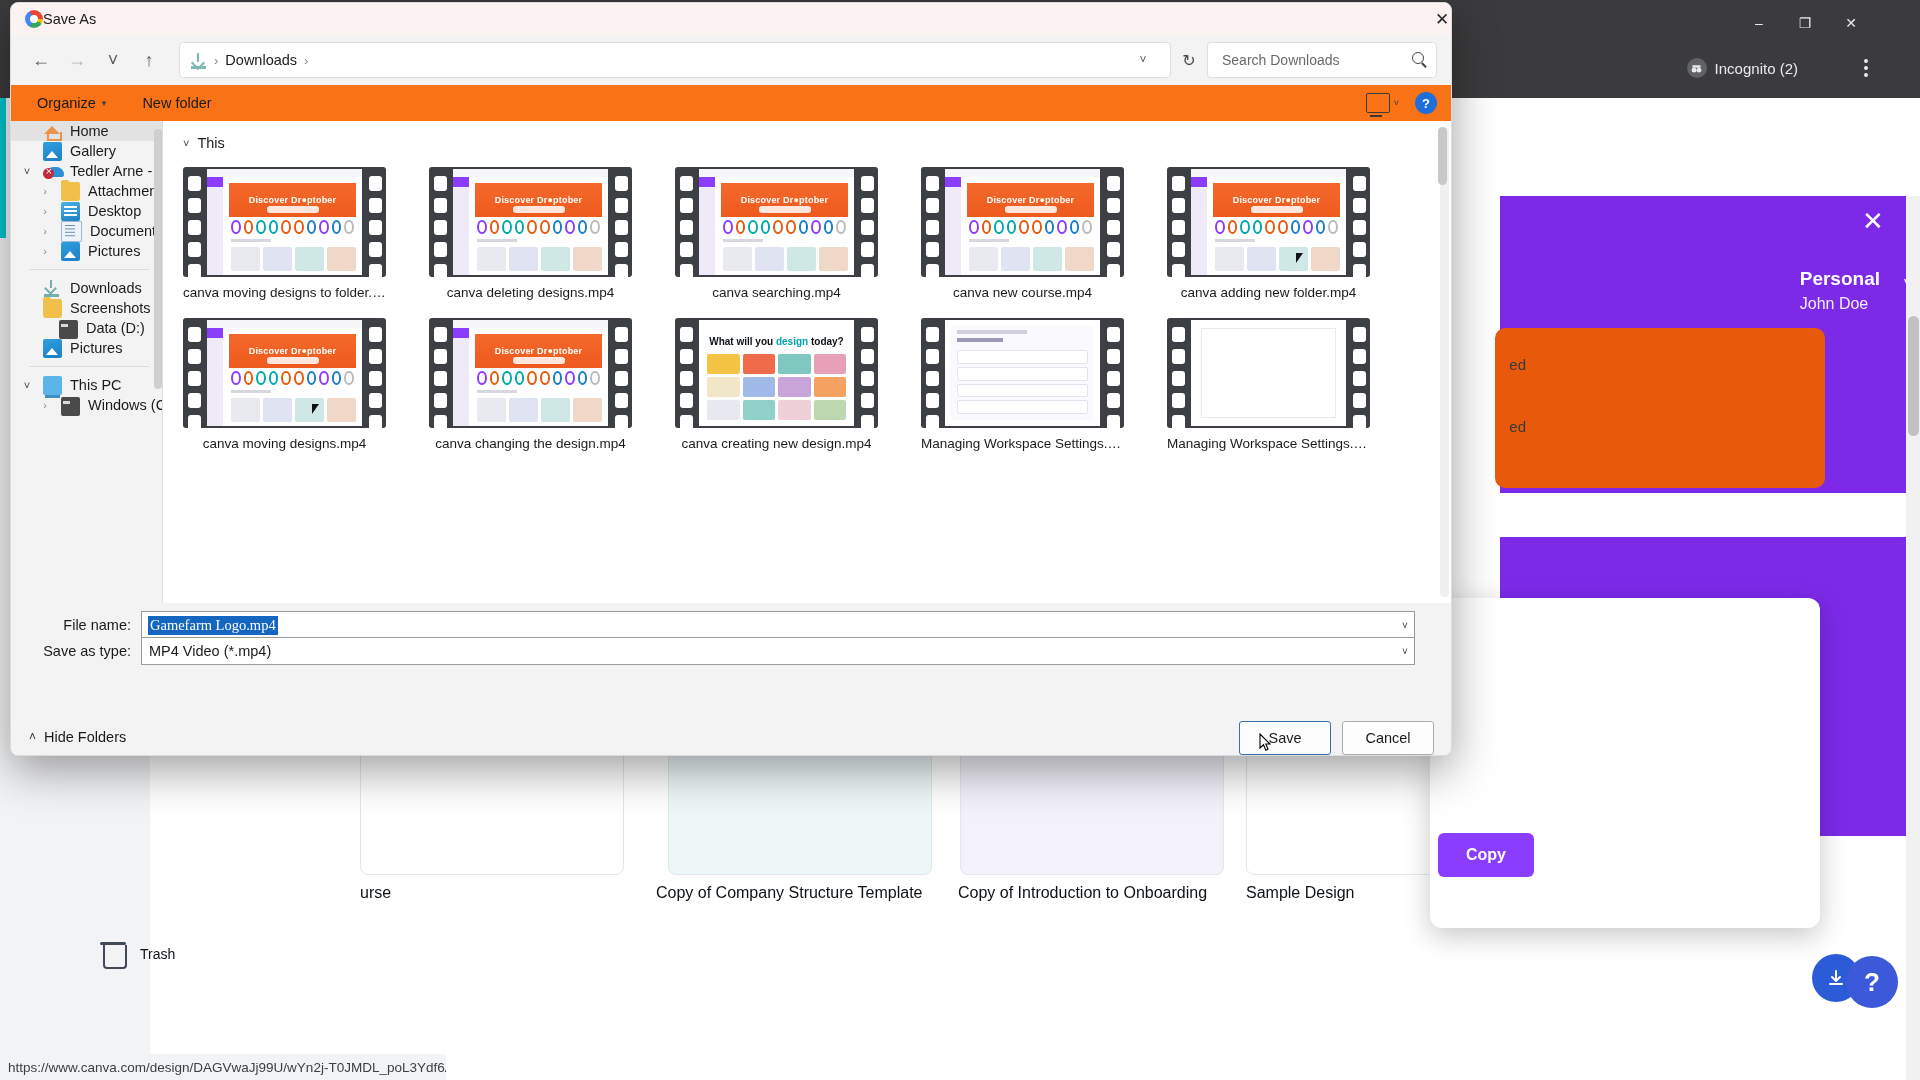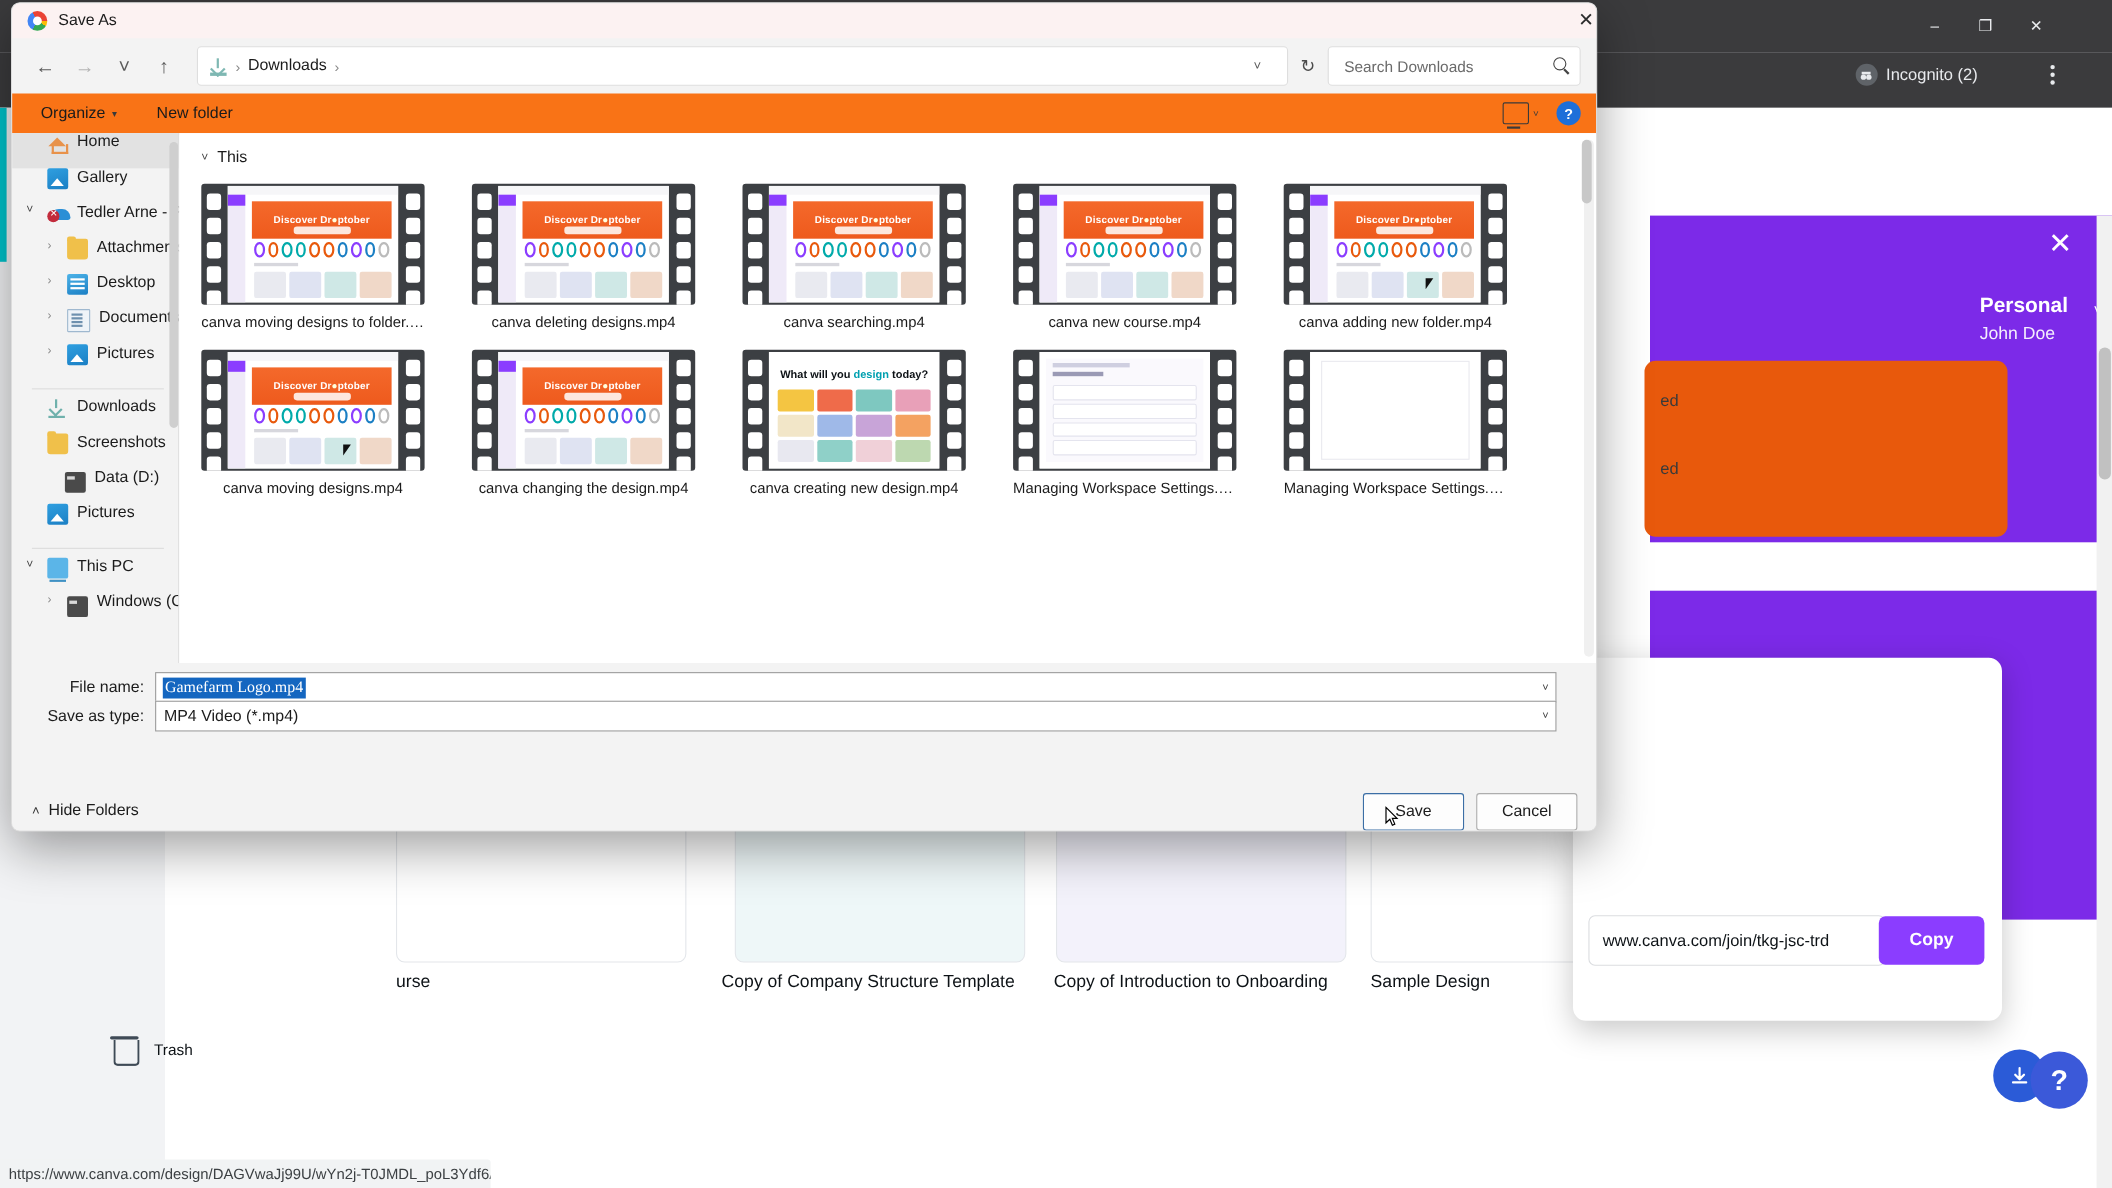--- a/index.html
+++ b/index.html
@@ -101,21 +101,21 @@
 
   
   #dialog{
     position:absolute;left:10px;top:2px;width:1440px;height:752px;
     background:#f3f3f3;border-radius:8px;
     box-shadow:0 14px 46px rgba(0,0,0,.38);
     border:1px solid #dcdcdc;overflow:hidden;
   }
   .dlg-title{
     position:absolute;left:0;top:0;width:1440px;height:32px;background:#fcf2f2;
-    display:flex;align-items:center;padding-left:14px;gap:10px;
+    display:flex;align-items:center;padding-left:14px;
   }
   .chrome-logo{width:18px;height:18px;border-radius:50%;position:relative;
     background:conic-gradient(from -30deg,#ea4335 0 33%,#fbbc05 0 42%,#34a853 0 66%,#4285f4 0 100%);}
   .chrome-logo:after{content:"";position:absolute;left:5px;top:5px;width:8px;height:8px;
     border-radius:50%;background:#fff;}
   .dlg-title span{font-size:14.5px;color:#1b1b1b;}
   .dlg-close{position:absolute;right:0;top:0;width:46px;height:32px;display:flex;
     align-items:center;justify-content:center;font-size:17px;color:#2b2b2b;}
 
   .nav-bar{position:absolute;left:0;top:32px;width:1440px;height:50px;background:#f3f3f3;
@@ -155,21 +155,21 @@
   .cmd.first{margin-left:16px;}
   .caret{font-size:9px;color:#3a3a3a;}
   .cmd-right{margin-left:auto;display:flex;align-items:center;gap:4px;margin-right:14px;}
   .view-ico{width:22px;height:18px;border:1.8px solid #3a3a3a;border-radius:2px;position:relative;}
   .view-ico:after{content:"";position:absolute;left:3px;bottom:-5px;width:12px;height:2px;background:#3a3a3a;}
   .help-circ{width:22px;height:22px;border-radius:50%;background:#1e6fd9;color:#fff;font-size:13px;
     font-weight:700;display:flex;align-items:center;justify-content:center;}
 
   .dlg-body{position:absolute;left:0;top:118px;width:1440px;height:482px;display:flex;}
   .nav-pane{width:152px;height:482px;background:#f3f3f3;position:relative;overflow:hidden;}
-  .nav-item{height:32px;display:flex;align-items:flex-start;font-size:14.5px;color:#1b1b1b;
+  .nav-item{height:20px;display:flex;align-items:center;font-size:14.5px;color:#1b1b1b;
     padding-left:8px;gap:8px;position:relative;}
   .nav-item.sel{background:#e2e2e2;}
   .nav-item .chev{width:16px;text-align:center;color:#8a8a8a;font-size:11px;flex:0 0 16px;}
   .nav-item .chev.open{color:#444;}
   .nav-item .ico{width:19px;height:19px;flex:0 0 19px;position:relative;}
   .nav-item .lbl{white-space:nowrap;overflow:hidden;}
   .ico-home:before{content:"";position:absolute;left:1px;top:4px;width:0;height:0;
     border-left:8.5px solid transparent;border-right:8.5px solid transparent;border-bottom:8px solid #e8924a;}
   .ico-home:after{content:"";position:absolute;left:4px;top:10px;width:11px;height:7px;
     border:2px solid #e8924a;border-top:none;}
@@ -345,21 +345,20 @@
     <div class="panel-text" style="right:394px;top:320px;color:#3a3a3a;">ed</div>
 
     <div class="side-list-btn">
         <i></i>
         <i></i>
         <i></i>
       </div>
 
     <div class="share-pop">
       <div class="share-link-row">
-        <div class="share-link-box">www.canva.com/join/tkg-jsc-trd</div>
         <button class="copy-btn">Copy</button>
       </div>
     </div>
 
     <div class="dl-fab">
       <svg width="20" height="20" viewBox="0 0 20 20">
           <path d="M10 3v9M6 9l4 4 4-4M4 16h12" stroke="#fff" stroke-width="2" fill="none" stroke-linecap="round" stroke-linejoin="round"></path>
         </svg>
     </div>
     <div class="help-fab">?</div>

